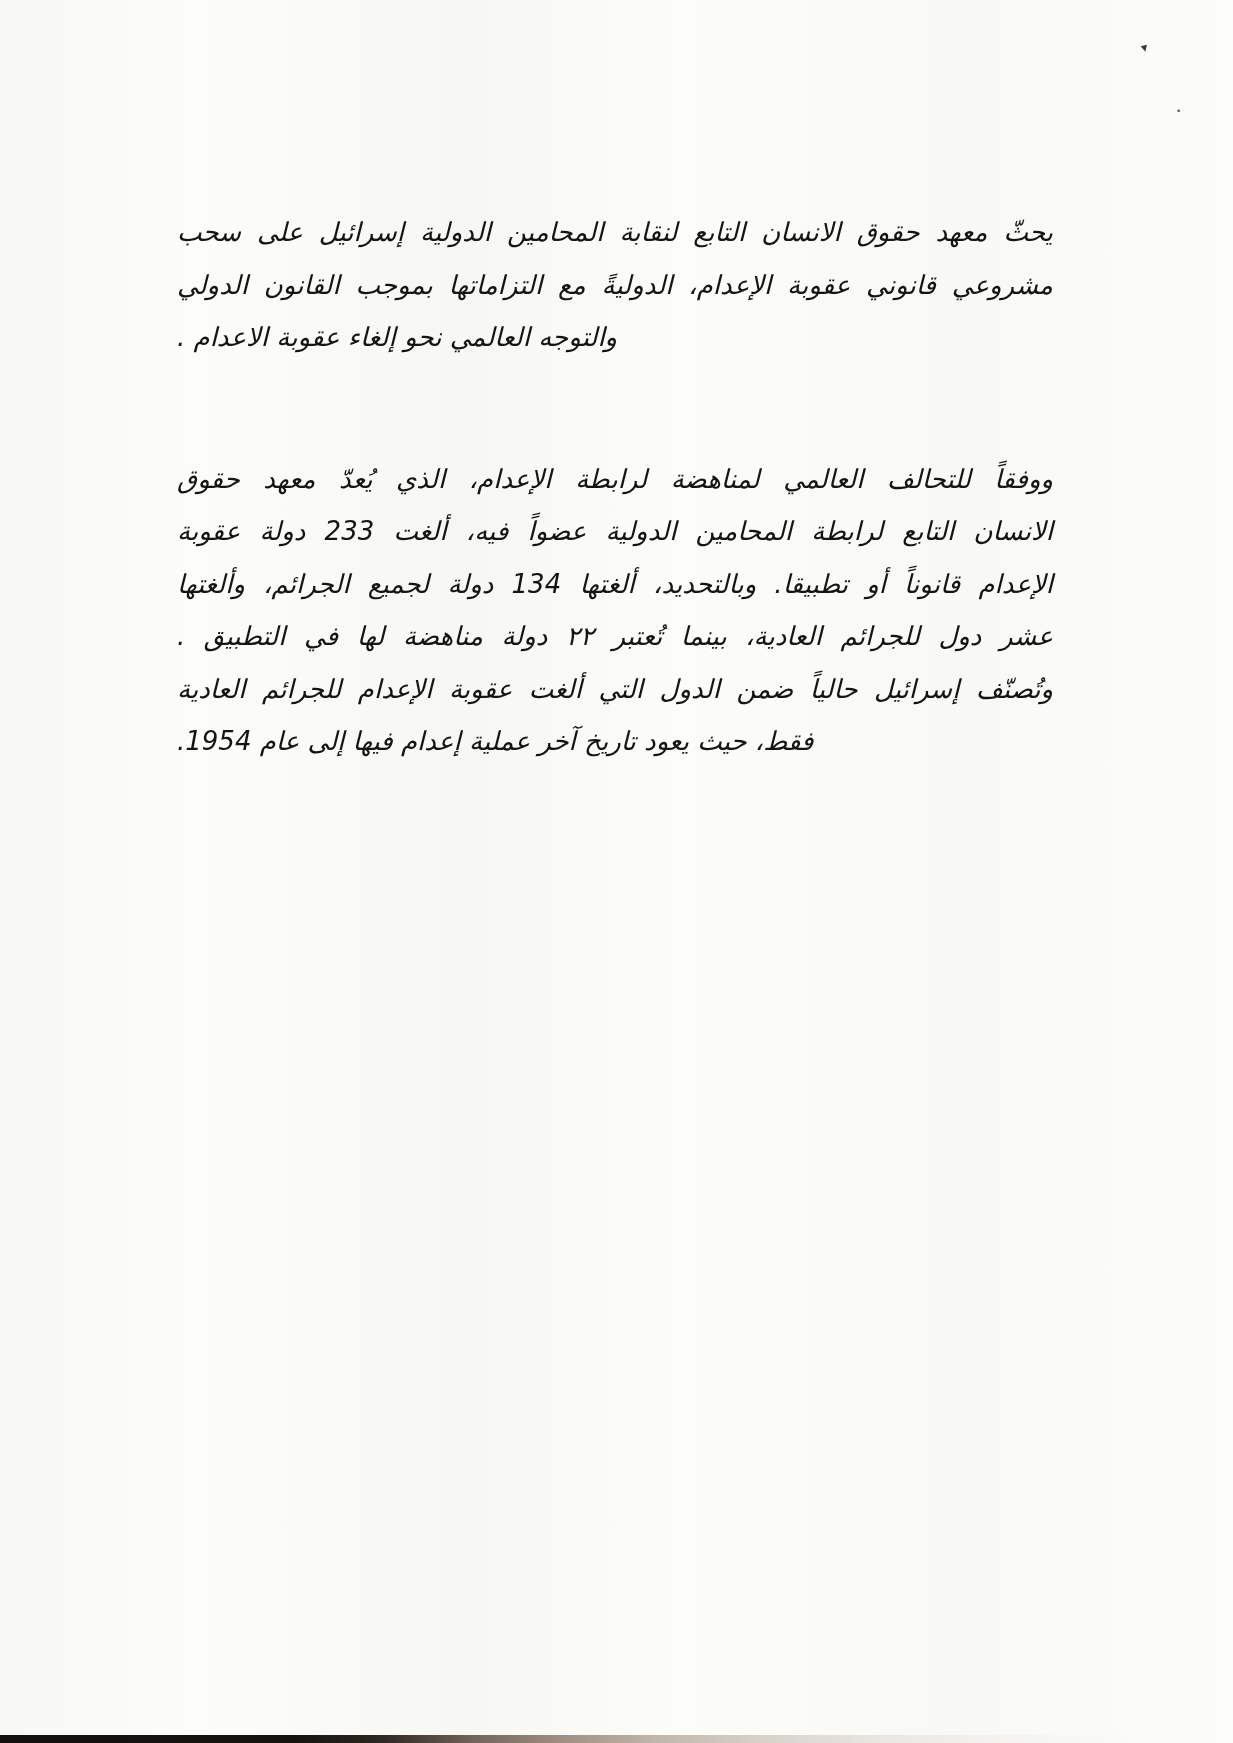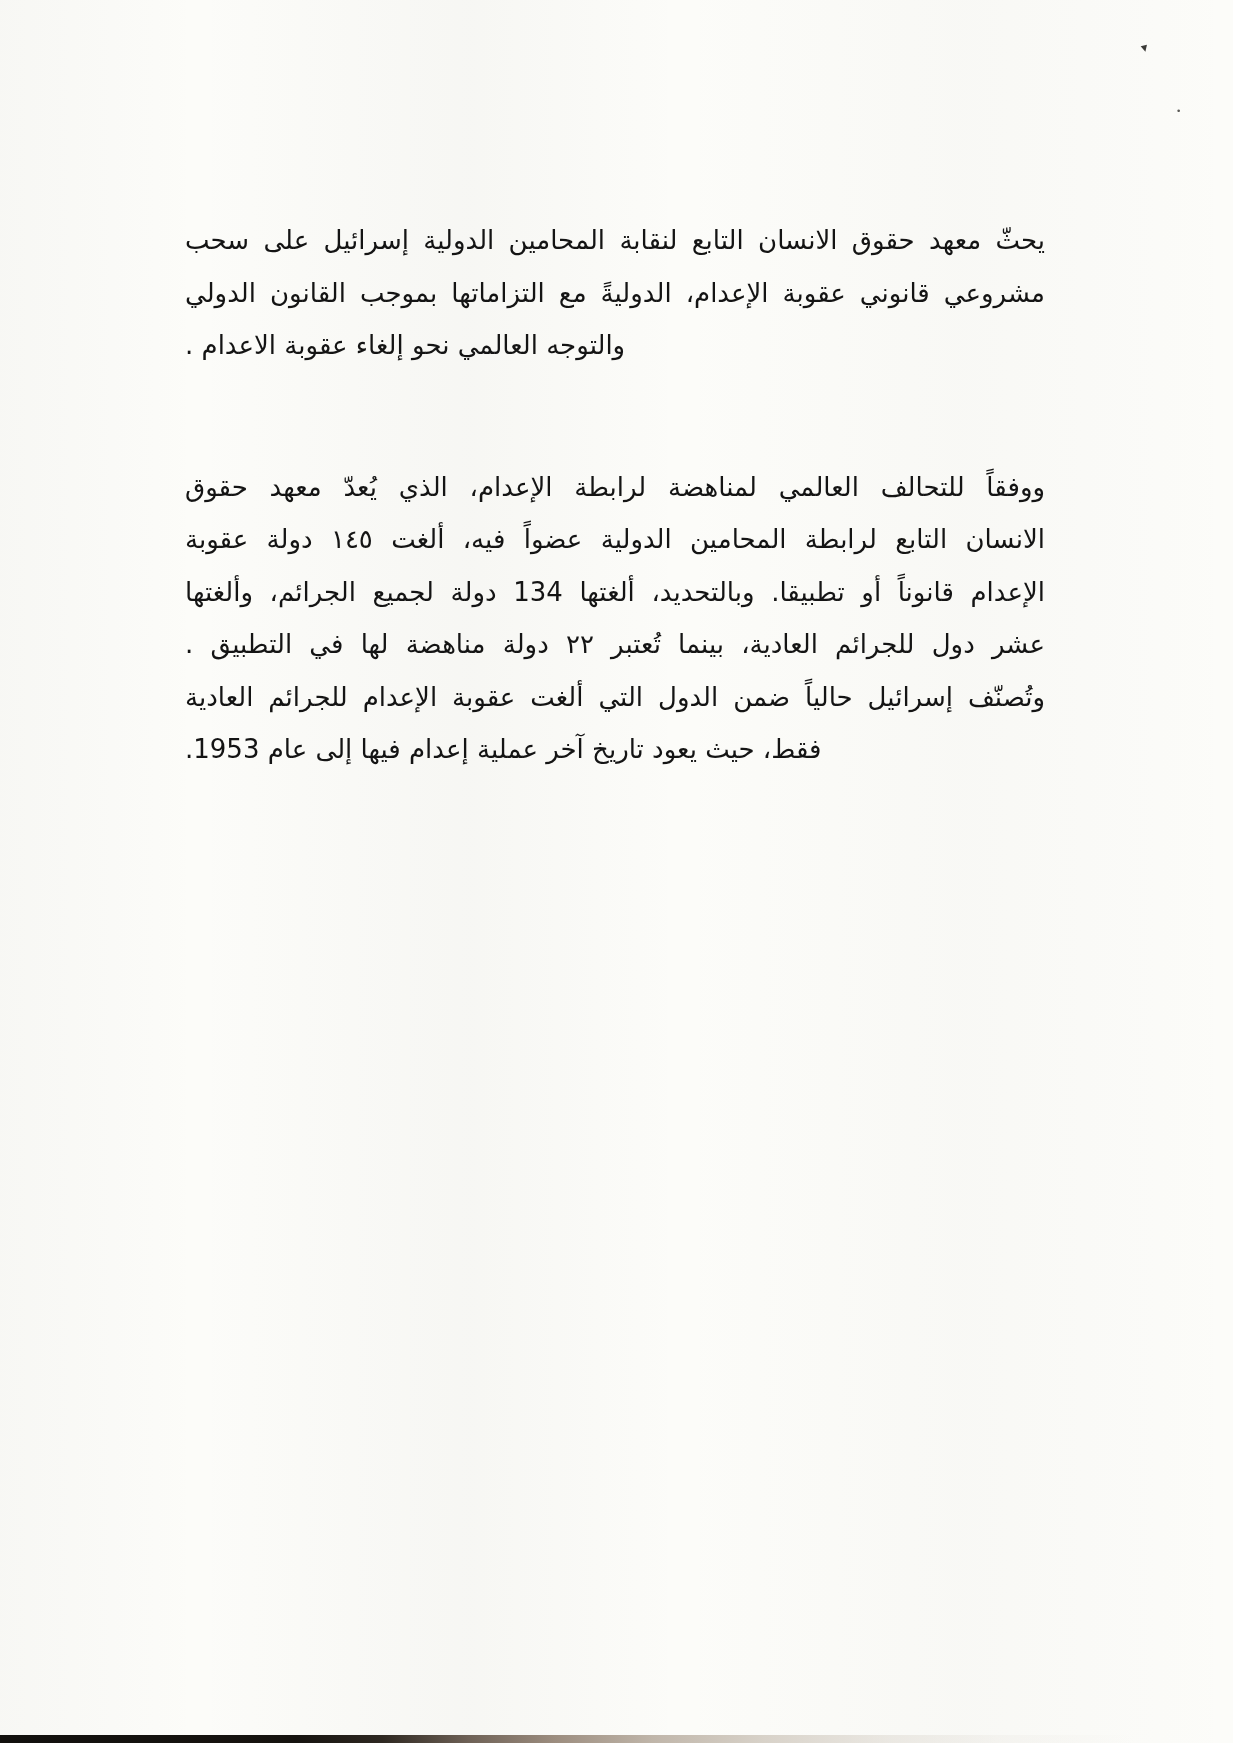--- a/index.html
+++ b/index.html
@@ -32,21 +32,21 @@
     top: 198px;
     right: 172px;
     width: 892px;
     direction: rtl;
     unicode-bidi: embed;
     color: #141414;
     font-size: 26px;
     line-height: 52.5px;
     text-rendering: optimizeLegibility;
   }
-  .paragraph { margin: 16px; }
+  .paragraph { margin: 8px; font-style: italic; }
   .paragraph-2 { margin-top: 89px; }
   .line {
     direction: rtl;
     text-align: left;
   }
   .line.full {
     text-align: justify;
     text-align-last: justify;
   }
   .speck {
@@ -98,24 +98,24 @@
   <div class="content" dir="rtl">
 
     <div class="paragraph paragraph-1">
       <div class="line full">يحثّ معهد حقوق الانسان التابع لنقابة المحامين الدولية إسرائيل على سحب</div>
       <div class="line full">مشروعي قانوني عقوبة الإعدام، الدوليةً مع التزاماتها بموجب القانون الدولي</div>
       <div class="line short">والتوجه العالمي نحو إلغاء عقوبة الاعدام .</div>
     </div>
 
     <div class="paragraph paragraph-2">
       <div class="line full">ووفقاً للتحالف العالمي لمناهضة لرابطة الإعدام، الذي يُعدّ معهد حقوق</div>
-      <div class="line full">الانسان التابع لرابطة المحامين الدولية عضواً فيه، ألغت ١٤٥ دولة عقوبة</div>
+      <div class="line full">الانسان التابع لرابطة المحامين الدولية عضواً فيه، ألغت 233 دولة عقوبة</div>
       <div class="line full">الإعدام قانوناً أو تطبيقا. وبالتحديد، ألغتها 134 دولة لجميع الجرائم، وألغتها</div>
       <div class="line full">عشر دول للجرائم العادية، بينما تُعتبر ٢٢ دولة مناهضة لها في التطبيق .</div>
       <div class="line full">وتُصنّف إسرائيل حالياً ضمن الدول التي ألغت عقوبة الإعدام للجرائم العادية</div>
-      <div class="line short">فقط، حيث يعود تاريخ آخر عملية إعدام فيها إلى عام 1953.</div>
+      <div class="line short">فقط، حيث يعود تاريخ آخر عملية إعدام فيها إلى عام 1954.</div>
     </div>
 
   </div>
 
   <div class="bottom-edge"></div>
 
 </div>
 
 </body></html>

